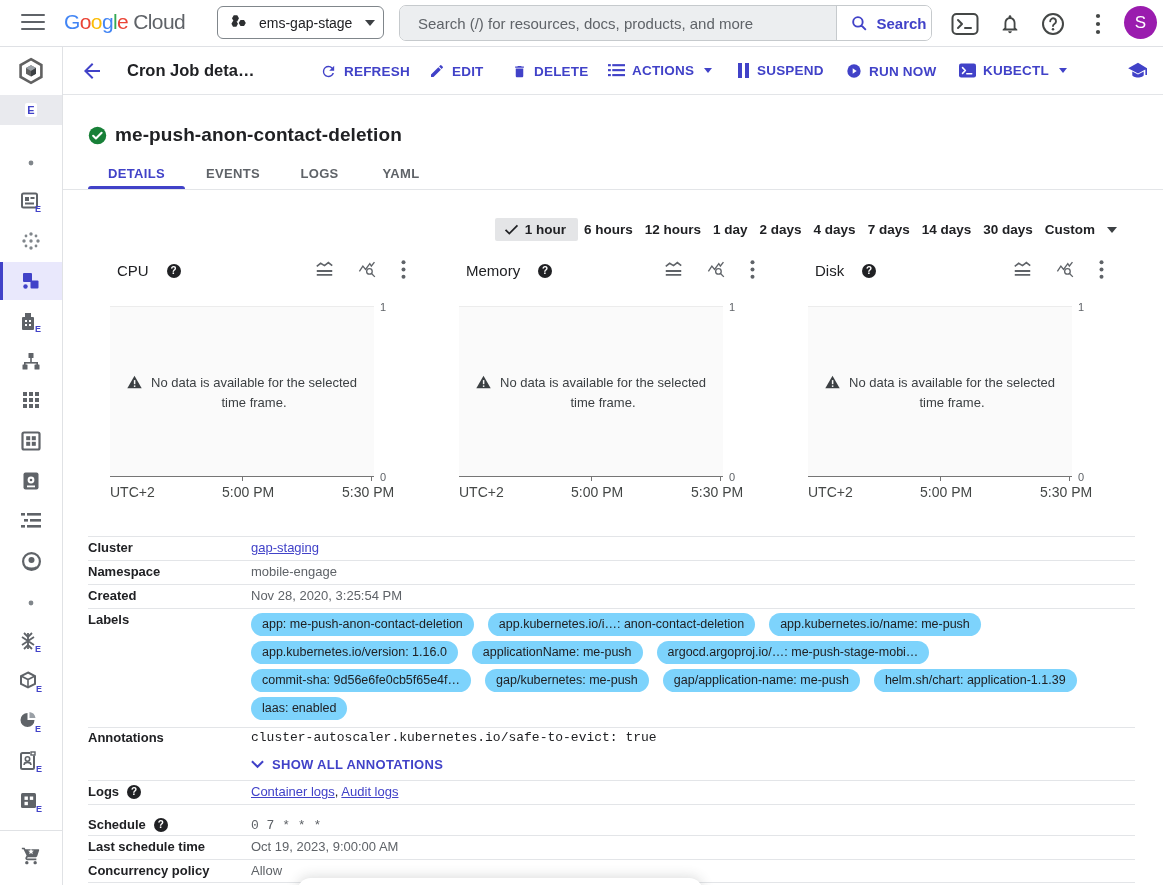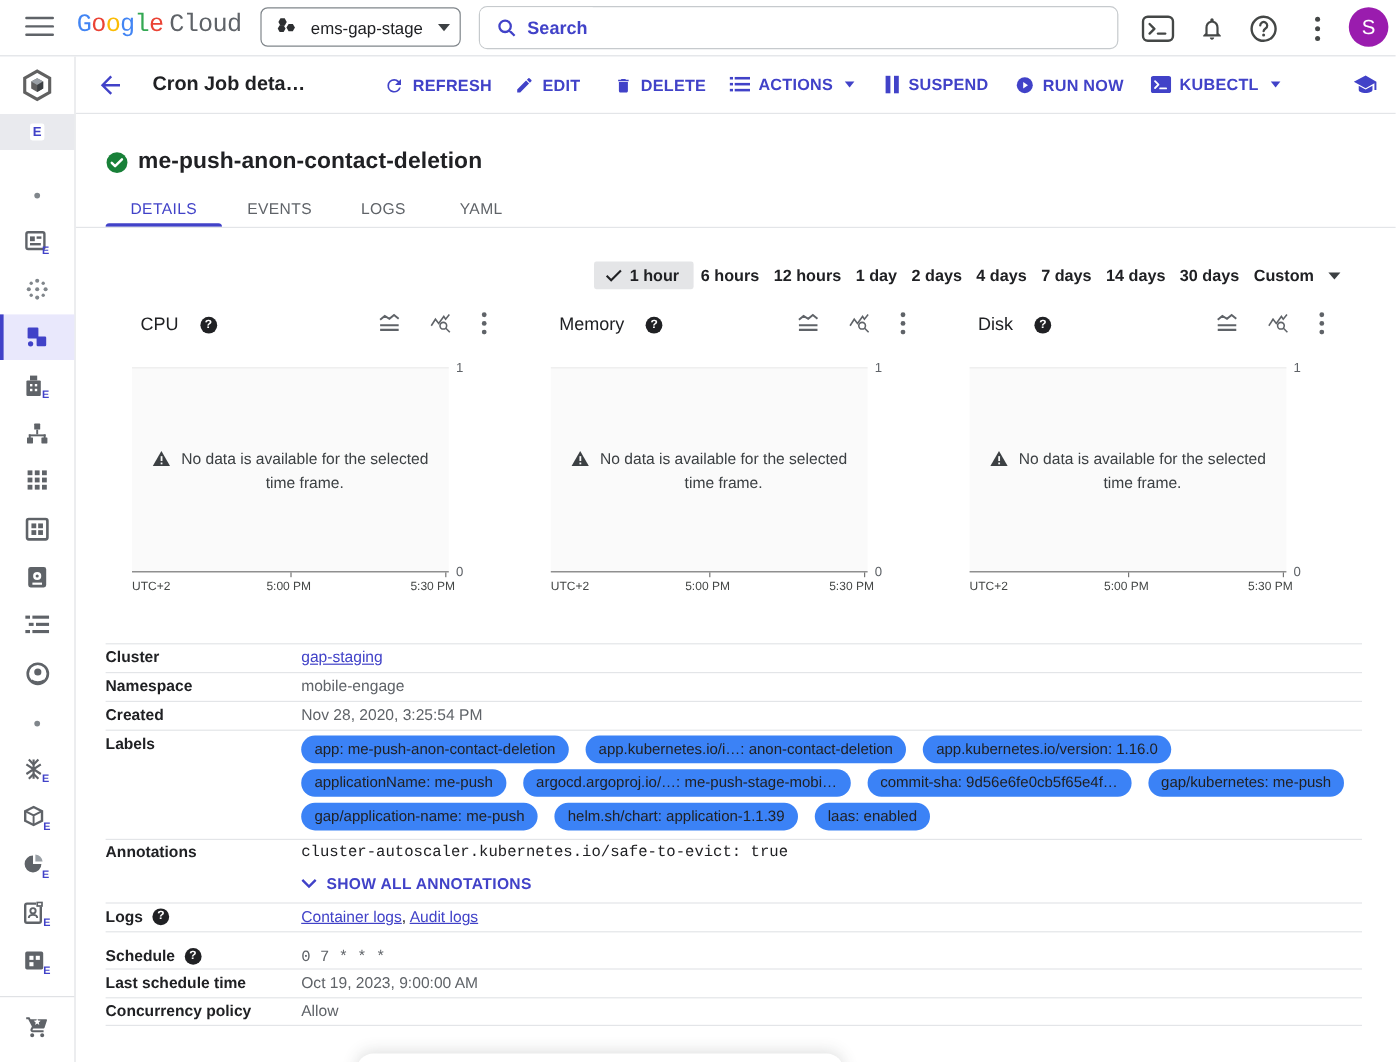--- a/index.html
+++ b/index.html
@@ -3,21 +3,21 @@
 <meta charset="utf-8">
 <style>
 * { margin:0; padding:0; box-sizing:border-box; }
 html,body { width:1163px; height:885px; overflow:hidden; background:#fff;
   font-family:"Liberation Sans", sans-serif; -webkit-font-smoothing:antialiased; }
 
 #topbar { position:absolute; left:0; top:0; width:1163px; height:47px; background:#fff;
   border-bottom:1px solid #dfe1e5; z-index:30; }
 #burger { position:absolute; left:21px; top:14px; width:24px; height:18px; }
 #burger div { height:2px; background:#5f6368; margin-bottom:5px; border-radius:1px; }
-#glogo { position:absolute; left:64px; top:10px; font-size:21px; letter-spacing:-0.6px;font-family:Liberation Mono, monospace; }
+#glogo { position:absolute; left:64px; top:10px; font-size:21px; letter-spacing:-0.6px; }
 #glogo .cl { color:#5f6368; margin-left:5px; }
 #projsel { position:absolute; left:217px; top:6px; width:167px; height:33px;
   border:1px solid #80868b; border-radius:6px; display:flex; align-items:center; }
 #projsel .ptxt { white-space:nowrap; font-size:14px; color:#202124; font-weight:400; margin-left:11px; }
 #projsel .caret { margin-left:13px; }
 .caret { width:0; height:0; border-left:5px solid transparent; border-right:5px solid transparent;
   border-top:6px solid #3c4043; display:inline-block; }
 #searchwrap { position:absolute; left:399px; top:5px; width:533px; height:36px;
   border:1px solid #c6cacd; border-radius:7px; display:flex; overflow:hidden; }
 #searchfield { flex:1; background:#eceef0; display:flex; align-items:center;
@@ -48,52 +48,52 @@
 .sit { position:absolute; left:0; width:62px; height:38px; display:flex; align-items:center; justify-content:center; }
 .sit.active { background:#e9e8fc; }
 .sit.active::before { content:""; position:absolute; left:0; top:0; width:3px; height:38px; background:#4142c8; }
 .eb { font-size:9px; font-weight:700; fill:#4142c8; }
 
 #content { position:absolute; left:63px; top:95px; width:1100px; height:790px; background:#fff; }
 #titlerow { position:absolute; left:25px; top:29px; display:flex; align-items:center; gap:8px; }
 #titlerow .t { font-size:19px; font-weight:700; color:#202124; letter-spacing:0.1px; }
 #tabs { position:absolute; left:25px; top:62px; height:32px; display:flex; }
 .tab { height:32px; display:flex; align-items:flex-start; justify-content:center; padding-top:9px;
-  font-size:13px; font-weight:400; letter-spacing:0.35px; color:#5f6368; position:relative; }
+  font-size:13px; font-weight:700; letter-spacing:0.35px; color:#5f6368; position:relative; }
 .tab.active { color:#4142c8; }
 .tab.active::after { content:""; position:absolute; left:0; bottom:0; width:100%; height:3px;
   background:#4142c8; border-radius:3px 3px 0 0; }
 #tabline { position:absolute; left:0px; top:94px; width:1100px; height:1px; background:#e3e5e8; }
 
 #timerow { position:absolute; right:40px; top:123px; display:flex; align-items:center; color:#202124;
   font-size:13.5px; font-weight:700; }
 #timerow .tseg { padding:4px 6px; display:flex; align-items:center; gap:6px; }
 #timerow .sel { background:#e4e5e7; border-radius:2px; padding:4px 12px 4px 9px; }
 
 .chart { position:absolute; top:160px; width:300px; }
 .chhead { position:absolute; top:7px; left:7px; display:flex; align-items:center; gap:18px; }
 .chhead .cht { font-size:15px; color:#202124; }
 .chicons { position:absolute; top:5px; display:flex; align-items:center; gap:24px; }
 .plot { position:absolute; top:51px; left:0; height:171px; background:#fafafa; border-top:1px solid #ececec; }
 .plot .axis { position:absolute; left:0; bottom:0; width:100%; height:1px; background:#757575; }
 .tick { position:absolute; bottom:-4px; width:1px; height:4px; background:#757575; }
 .ylab { position:absolute; font-size:11px; color:#5f6368; }
-.xlabs { position:absolute; font-size:10px; color:#444746; }
+.xlabs { position:absolute; font-size:14px; color:#444746; }
 .nodata { position:absolute; top:66px; left:0; width:100%; display:flex; justify-content:center; }
 .nodata .inner { display:flex; gap:9px; }
 .nodata .txt { font-size:13px; color:#3c4043; text-align:center; line-height:20px; }
 
 #dettable { position:absolute; left:25px; top:441px; width:1047px; font-size:13px; }
 .trow { display:flex; border-top:1px solid #e3e5e8; min-height:24px; align-items:flex-start; }
 .trow .lab { width:163px; flex:none; font-weight:700; color:#202124; padding-top:3px;
   display:flex; align-items:center; gap:8px; }
 .trow .val { flex:1; color:#5f6368; padding-top:3px; }
 a.plink { color:#4142c8; text-decoration:underline; }
 .chips { display:flex; flex-wrap:wrap; gap:5px 14px; padding:4px 0 7px 0; }
-.chip { background:#3b82f6; color:#202124; border-radius:12px; padding:4px 11px; font-size:12.5px; white-space:nowrap; line-height:15px; }
+.chip { background:#7dd3fc; color:#202124; border-radius:12px; padding:4px 11px; font-size:12.5px; white-space:nowrap; line-height:15px; }
 .mono { font-family:"Liberation Mono", monospace; font-size:13px; color:#202124; }
 #showall { display:flex; align-items:center; gap:8px; color:#4142c8; font-weight:700;
   font-size:13px; letter-spacing:0.3px; margin-top:12px; }
 .qmark { width:14px; height:14px; border-radius:50%; background:#202124; color:#fff; font-size:10px;
   font-weight:700; display:inline-flex; align-items:center; justify-content:center; flex:none; }
 #botshadow { position:absolute; left:297px; top:878px; width:406px; height:30px; border-radius:14px;
   background:#fff; box-shadow:0 -2px 12px rgba(60,64,67,0.17); z-index:40; }
 
 </style>
 </head>
@@ -108,20 +108,21 @@
   <div id="projsel">
     <svg style="margin-left:13px" width="17" height="17" viewBox="0 0 17 17">
       <path d="M2.5 1.5 L7 1.5 L9.2 5.5 L7 9.5 L2.5 9.5 L0.3 5.5 Z" fill="#2d2f31" transform="scale(0.78) translate(1,0)"></path>
       <path d="M2.5 8.5 L6.5 8.5 L8.5 12 L6.5 15.5 L2.5 15.5 L0.5 12 Z" fill="#2d2f31" transform="scale(0.82)"></path>
       <path d="M9.5 6 L13 6 L14.8 9 L13 12 L9.5 12 L7.7 9 Z" fill="#2d2f31"></path>
     </svg>
     <span class="ptxt">ems-gap-stage</span>
       <span class="caret"></span>
   </div>
   <div id="searchwrap">
+    <div id="searchfield">Search (/) for resources, docs, products, and more</div>
     <div id="searchbtn"><svg width="19" height="19" viewBox="0 0 24 24" style="margin-right:7px">
           <path fill="none" stroke="#4142c8" stroke-width="2.4" d="M10 4a6 6 0 1 0 0 12 6 6 0 0 0 0-12zM14.5 14.5L20 20"></path>
         </svg>Search</div>
   </div>
   <svg class="tico" style="left:951px" width="28" height="24" viewBox="0 0 28 24">
       <rect x="1.5" y="2" width="25" height="20" rx="4" fill="none" stroke="#444746" stroke-width="2"></rect>
       <path d="M7 8l4 4-4 4" fill="none" stroke="#444746" stroke-width="2" stroke-linecap="round" stroke-linejoin="round"></path>
       <path d="M14 16h6" stroke="#444746" stroke-width="2" stroke-linecap="round"></path>
     </svg>
   <svg class="tico" style="left:999px" width="22" height="24" viewBox="0 0 24 24">
@@ -525,20 +526,21 @@
     <div class="trow" style="height:24px">
         <div class="lab">Created</div>
         <div class="val">Nov 28, 2020, 3:25:54 PM</div>
       </div>
     <div class="trow">
         <div class="lab" style="align-self:flex-start">Labels</div>
         <div class="val" style="padding-top:0">
       <div class="chips">
         <span class="chip">app: me-push-anon-contact-deletion</span>
         <span class="chip">app.kubernetes.io/i…: anon-contact-deletion</span>
+        <span class="chip">app.kubernetes.io/name: me-push</span>
         <span class="chip">app.kubernetes.io/version: 1.16.0</span>
         <span class="chip">applicationName: me-push</span>
         <span class="chip">argocd.argoproj.io/…: me-push-stage-mobi…</span>
         <span class="chip">commit-sha: 9d56e6fe0cb5f65e4f…</span>
         <span class="chip">gap/kubernetes: me-push</span>
         <span class="chip">gap/application-name: me-push</span>
         <span class="chip">helm.sh/chart: application-1.1.39</span>
         <span class="chip">laas: enabled</span>
       </div>
     </div>

